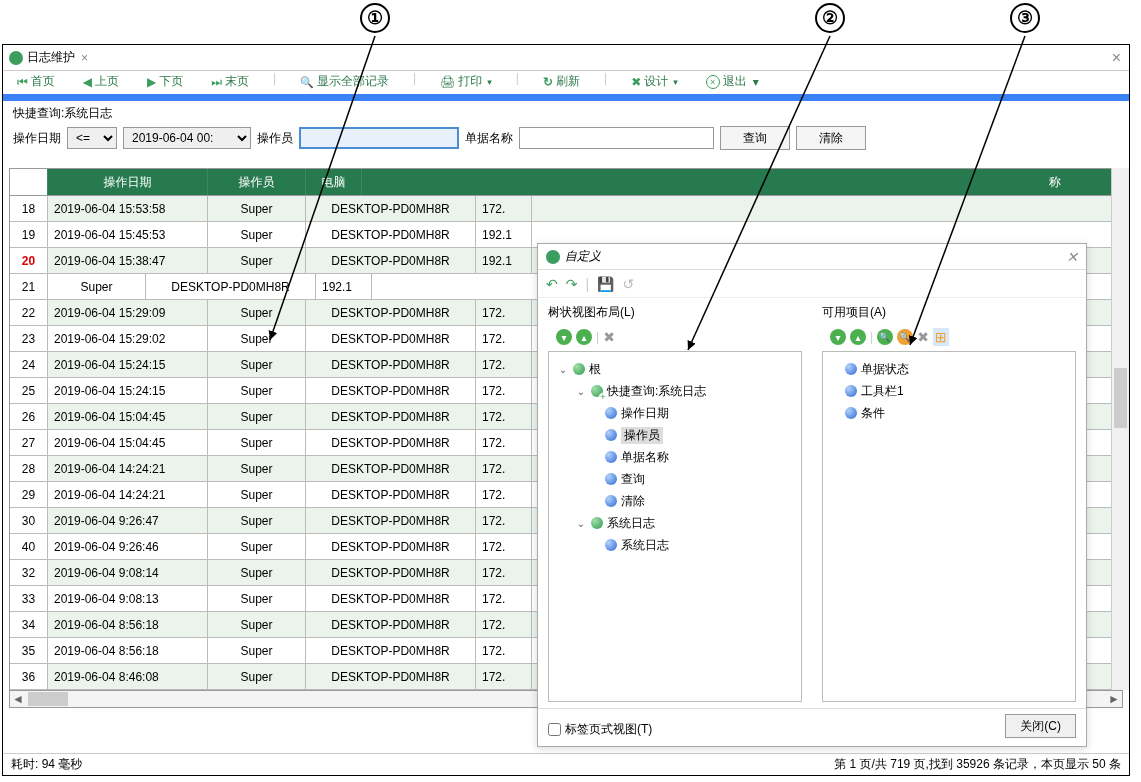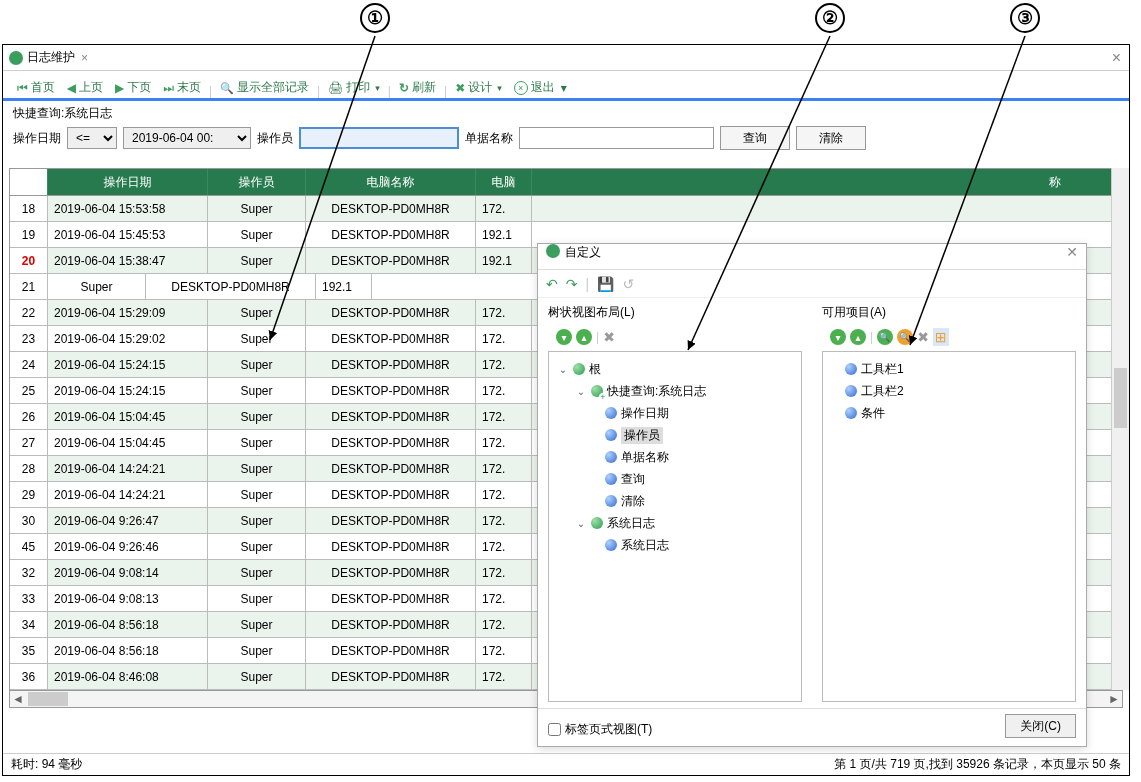--- a/index.html
+++ b/index.html
@@ -8,21 +8,21 @@
 .callouts { position: absolute; top: 0; left: 0; width: 1141px; height: 70px; z-index: 100; }
 .callout-circle { position: absolute; width: 30px; height: 30px; border: 2px solid #000; border-radius: 50%; background: #fff; display: flex; align-items: center; justify-content: center; font-size: 18px; font-weight: bold; }
 
 .window { position: absolute; top: 44px; left: 2px; width: 1128px; height: 732px; border: 1.5px solid #000; background: #fff; }
 
 .tab-bar { height: 26px; border-bottom: 1px solid #ccc; display: flex; align-items: center; padding-left: 6px; position: relative; }
 .tab-bar .globe-icon { width: 14px; height: 14px; border-radius: 50%; background: #3b9e5e; margin-right: 4px; display: inline-block; }
 .tab-bar .close-x { position: absolute; right: 8px; top: 4px; color: #888; font-size: 16px; cursor: pointer; }
 .tab-bar .tab-close { margin-left: 6px; color: #888; cursor: pointer; }
 
-.toolbar { height: 30px; display: flex; align-items: flex-end; padding-left: 8px; gap: 0; border-bottom: 3px solid #3b82f6; }
+.toolbar { height: 30px; display: flex; align-items: flex-start; padding-left: 8px; gap: 16px; border-bottom: 7px solid #3b82f6; }
 .toolbar .tbtn { display: inline-flex; align-items: center; padding: 2px 6px; color: #2d7a4c; cursor: pointer; gap: 3px; }
 .toolbar .sep { color: #ccc; margin: 0 2px; }
 .icon-first::before { content: "⏮"; color: #3b9e5e; }
 .icon-prev::before { content: "◀"; color: #3b9e5e; }
 .icon-next::before { content: "▶"; color: #3b9e5e; }
 .icon-last::before { content: "⏭"; color: #3b9e5e; }
 .icon-search::before { content: "🔍"; font-size: 11px; }
 .icon-print::before { content: "🖨"; }
 .icon-refresh::before { content: "↻"; color: #3b9e5e; font-weight: bold; }
 .icon-tools::before { content: "✖"; color: #3b9e5e; }
@@ -55,21 +55,21 @@
 .c-rest { flex: 1; }
 .hcell.c-rownum { background: #267a4e; }
 
 .hscroll { margin: 0 6px; height: 18px; border: 1px solid #999; background: #f4f4f4; display: flex; align-items: center; }
 .hscroll .thumb { width: 40px; height: 14px; background: #ccc; margin-left: 2px; }
 .hscroll .arrow { width: 16px; text-align: center; color: #666; }
 
 .statusbar { position: absolute; bottom: 0; left: 0; right: 0; height: 22px; display: flex; align-items: center; padding: 0 8px; border-top: 1px solid #ccc; justify-content: space-between; }
 
 .popup { position: absolute; left: 534px; top: 198px; width: 550px; height: 504px; background: #fff; border: 1px solid #aaa; box-shadow: 0 2px 8px rgba(0,0,0,0.15); z-index: 50; }
-.popup-header { height: 26px; display: flex; align-items: flex-start; padding: 0 8px; border-bottom: 1px solid #ddd; position: relative; }
+.popup-header { height: 26px; display: flex; align-items: center; padding: 0 8px; border-bottom: 1px solid #ddd; position: relative; font-style: italic; }
 .popup-header .globe-icon { width: 14px; height: 14px; border-radius: 50%; background: #3b9e5e; margin-right: 5px; }
 .popup-header .close { position: absolute; right: 8px; color: #888; font-size: 14px; cursor: pointer; }
 .popup-toolbar { height: 28px; display: flex; align-items: center; padding: 0 8px; gap: 8px; border-bottom: 1px solid #eee; }
 .popup-toolbar span { cursor: pointer; color: #3b9e5e; font-size: 14px; }
 .popup-body { display: flex; padding: 6px 10px; gap: 20px; height: 410px; }
 .panel { flex: 1; display: flex; flex-direction: column; justify-content: center; }
 .panel-title { margin-bottom: 4px; }
 .panel-toolbar { height: 24px; display: flex; align-items: center; gap: 4px; padding-left: 8px; margin-bottom: 2px; }
 .tb-icon { width: 16px; height: 16px; border-radius: 50%; display: inline-flex; align-items: center; justify-content: center; font-size: 10px; color: #fff; }
 .tb-green { background: #4caf50; }
@@ -179,21 +179,20 @@
       <button>查询</button>
       <button>清除</button>
     </div>
   </div>
 
   <div class="grid-wrap" style="position:relative;">
     <div class="grid-header">
       <div class="hcell c-rownum"></div>
       <div class="hcell c-date">操作日期</div>
       <div class="hcell c-op">操作员</div>
-      <div class="hcell c-pc">电脑名称</div>
       <div class="hcell c-ip">电脑</div>
       <div class="hcell c-rest" style="justify-content:flex-end;padding-right:60px;">称</div>
     </div>
     <div class="grid-body" id="grid-body">
         <div class="grid-row">
           <div class="cell c-rownum">18</div>
           <div class="cell c-date">2019-06-04 15:53:58</div>
           <div class="cell c-op center">Super</div>
           <div class="cell c-pc center">DESKTOP-PD0MH8R</div>
           <div class="cell c-ip">172.</div>
@@ -288,21 +287,21 @@
         </div>
         <div class="grid-row">
           <div class="cell c-rownum">30</div>
           <div class="cell c-date">2019-06-04 9:26:47</div>
           <div class="cell c-op center">Super</div>
           <div class="cell c-pc center">DESKTOP-PD0MH8R</div>
           <div class="cell c-ip">172.</div>
           <div class="cell c-rest"></div>
         </div>
         <div class="grid-row">
-          <div class="cell c-rownum">45</div>
+          <div class="cell c-rownum">40</div>
           <div class="cell c-date">2019-06-04 9:26:46</div>
           <div class="cell c-op center">Super</div>
           <div class="cell c-pc center">DESKTOP-PD0MH8R</div>
           <div class="cell c-ip">172.</div>
           <div class="cell c-rest"></div>
         </div>
         <div class="grid-row">
           <div class="cell c-rownum">32</div>
           <div class="cell c-date">2019-06-04 9:08:14</div>
           <div class="cell c-op center">Super</div>
@@ -430,25 +429,25 @@
           <span class="tb-icon tb-green">▴</span>
           <span style="color:#ccc;">|</span>
           <span class="tb-icon tb-green" style="font-size:9px;">🔍</span>
           <span class="tb-icon tb-orange" style="font-size:9px;">🔍</span>
           <span class="tb-grey">✖</span>
           <span class="tb-tree" style="background:#d8e8f8;padding:1px 2px;">⊞</span>
         </div>
         <div class="tree-box">
           <div class="tree-item" style="padding-left:18px;">
               <span class="ball ball-blue"></span>
+              <span class="label">单据状态</span>
+            </div>
+          <div class="tree-item" style="padding-left:18px;">
+              <span class="ball ball-blue"></span>
               <span class="label">工具栏1</span>
-            </div>
-          <div class="tree-item" style="padding-left:18px;">
-              <span class="ball ball-blue"></span>
-              <span class="label">工具栏2</span>
             </div>
           <div class="tree-item" style="padding-left:18px;">
               <span class="ball ball-blue"></span>
               <span class="label">条件</span>
             </div>
         </div>
       </div>
     </div>
     <div class="popup-footer">
       <label class="chk">

